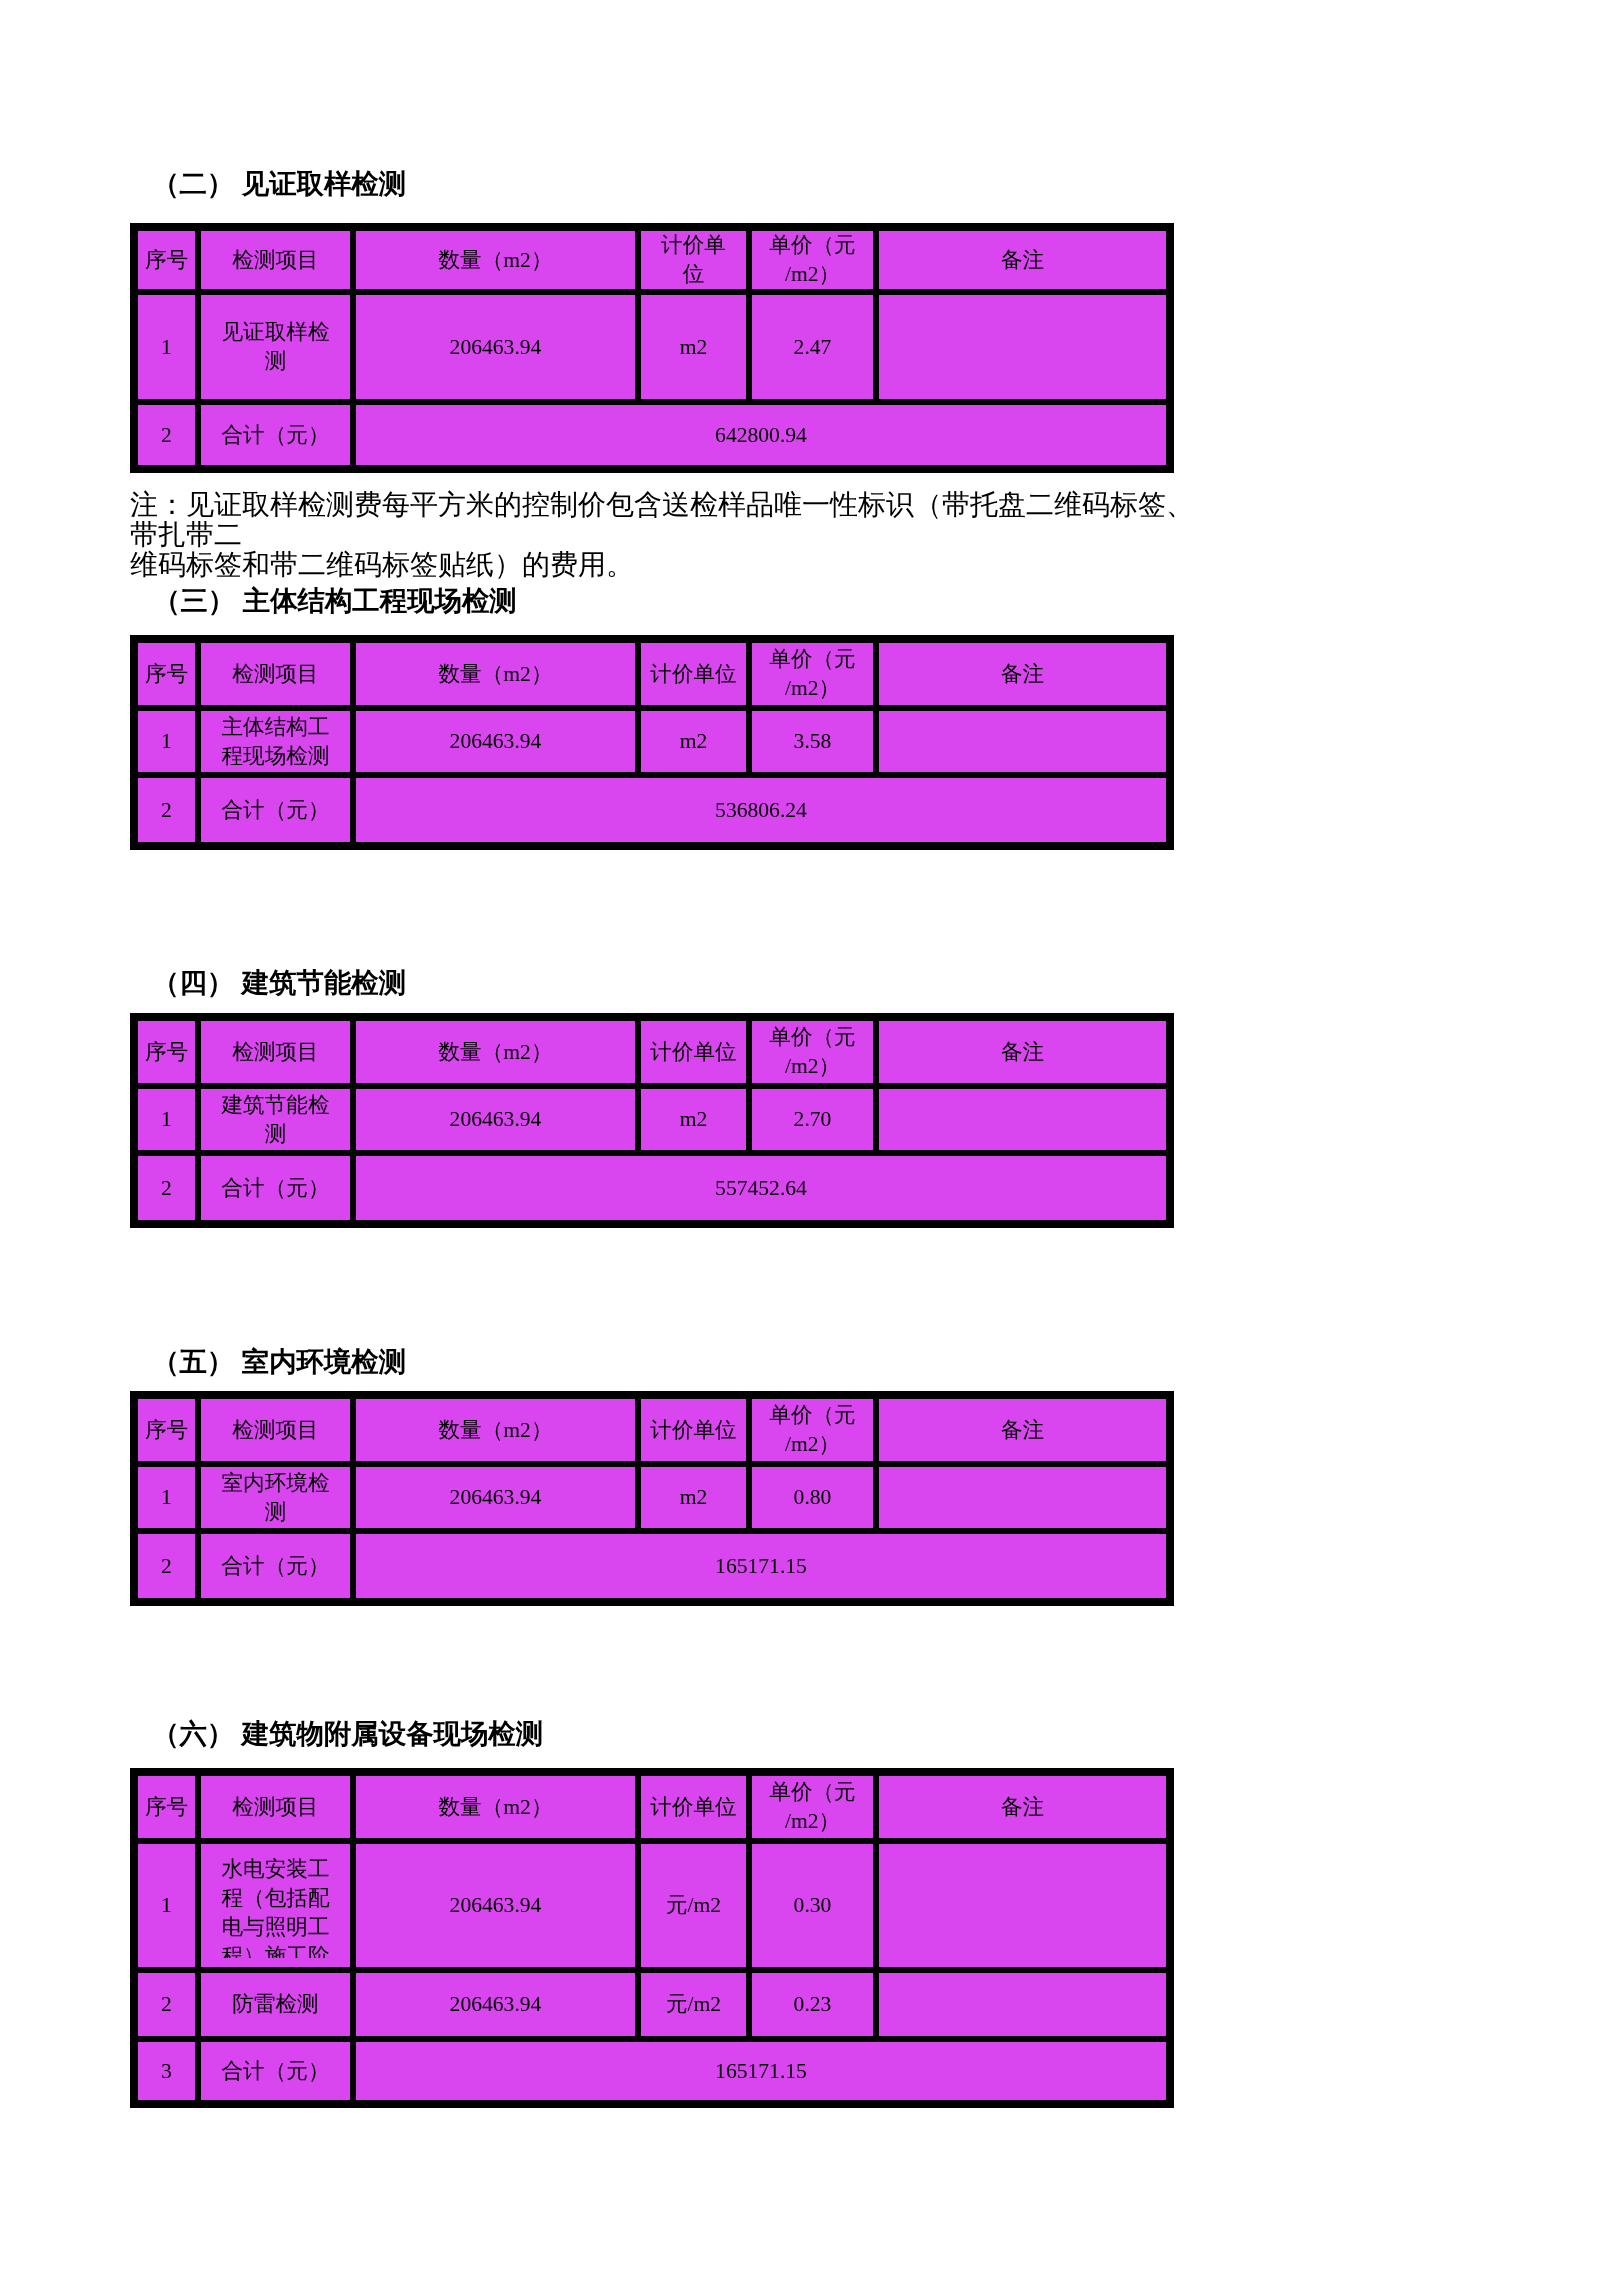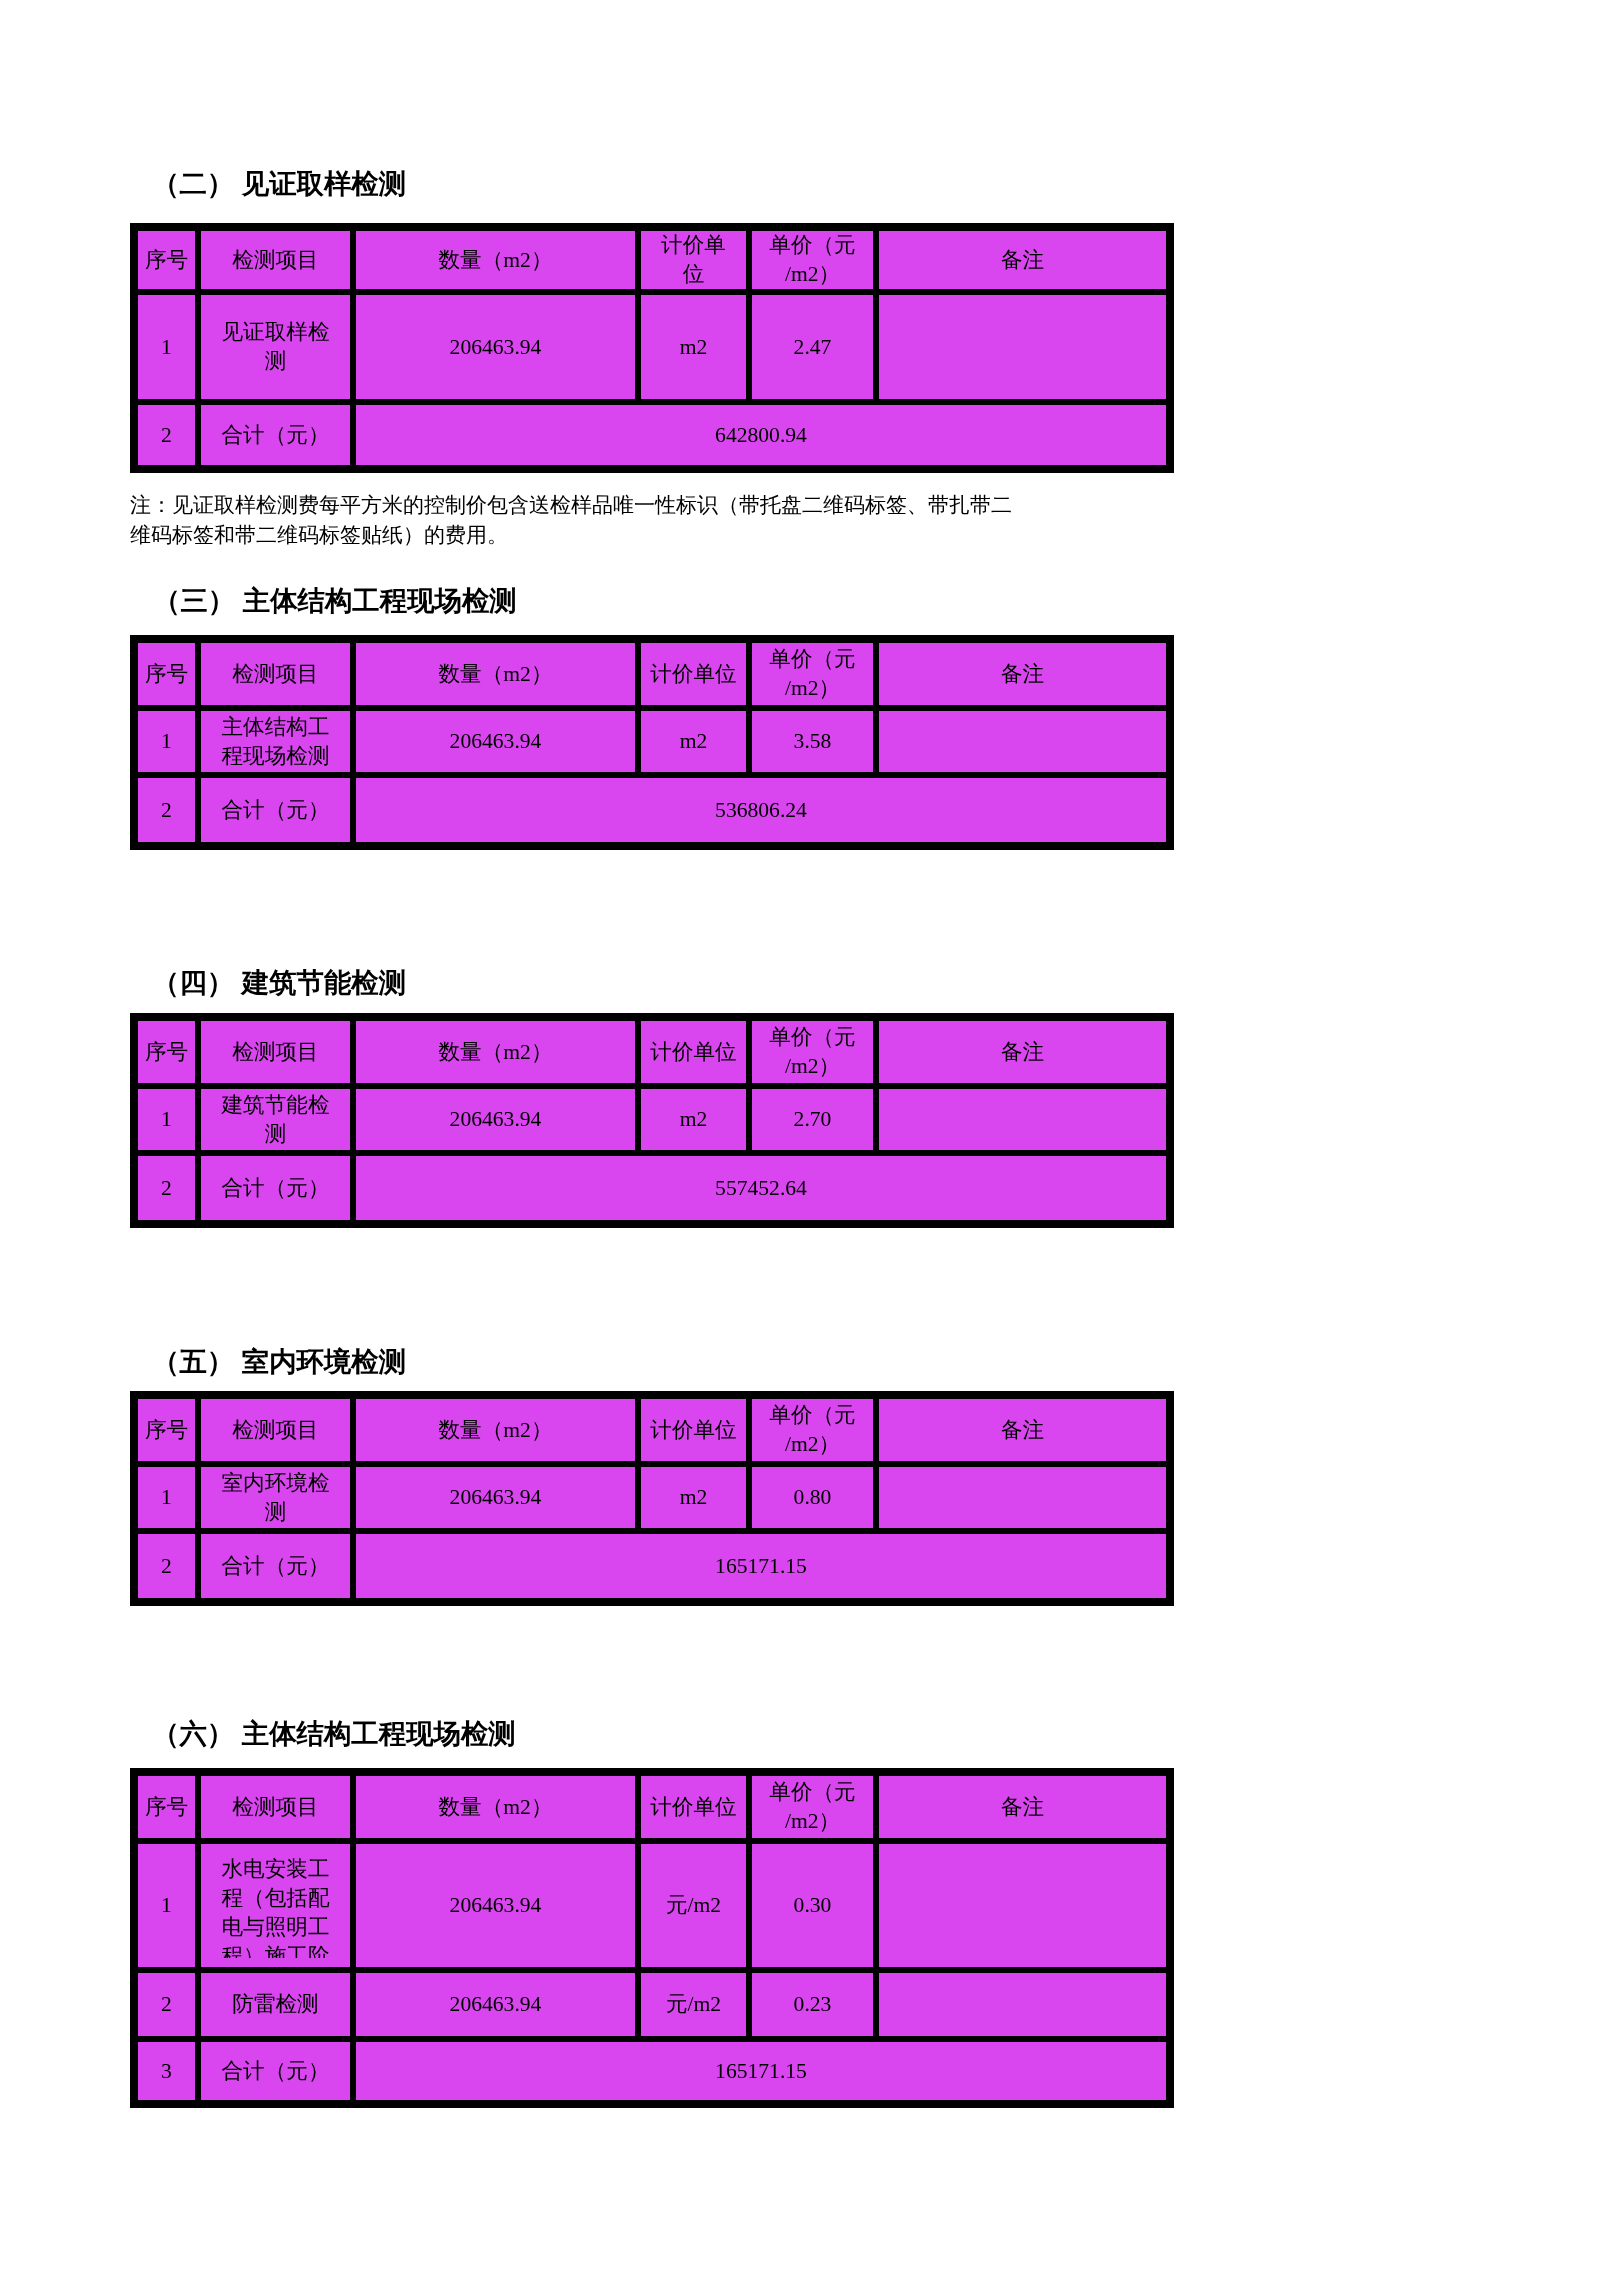--- a/index.html
+++ b/index.html
@@ -20,21 +20,21 @@
     width:1036px;border:8.8px solid #000;background:#d946ef;
   }
   table.grid th,table.grid td{
     border:6.9px solid #000;
     text-align:center;vertical-align:middle;
     font-size:21.6px;line-height:29px;font-weight:normal;
     padding:0;white-space:pre-line;overflow:hidden;
     color:#000;
   }
   .note{
-    font-size:21px;line-height:30px;margin:0;
+    font-size:28px;line-height:30px;margin:0;
     width:1068px;white-space:pre-line;color:#000;
   }
   .clipbox{
     height:105px;overflow:hidden;display:block;
     padding-top:2px;box-sizing:border-box;
   }
 </style>
 </head>
 <body>
 
@@ -191,21 +191,21 @@
       <tr style="height:71px">
         <td>2</td>
         <td>合计（元）</td>
         <td colspan="4">165171.15</td>
       </tr>
     </tbody>
   </table>
 </section>
 
 <section>
-  <h2 class="abs sec-heading" style="left:152px;top:1717px">（六） 主体结构工程现场检测</h2>
+  <h2 class="abs sec-heading" style="left:152px;top:1717px">（六） 建筑物附属设备现场检测</h2>
   <table class="abs grid" style="left:130px;top:1768px">
     <colgroup>
       <col style="width:64px">
         <col style="width:155px">
         <col style="width:285px">
       <col style="width:111px">
         <col style="width:127px">
         <col style="width:294px">
     </colgroup>
     <tbody>

